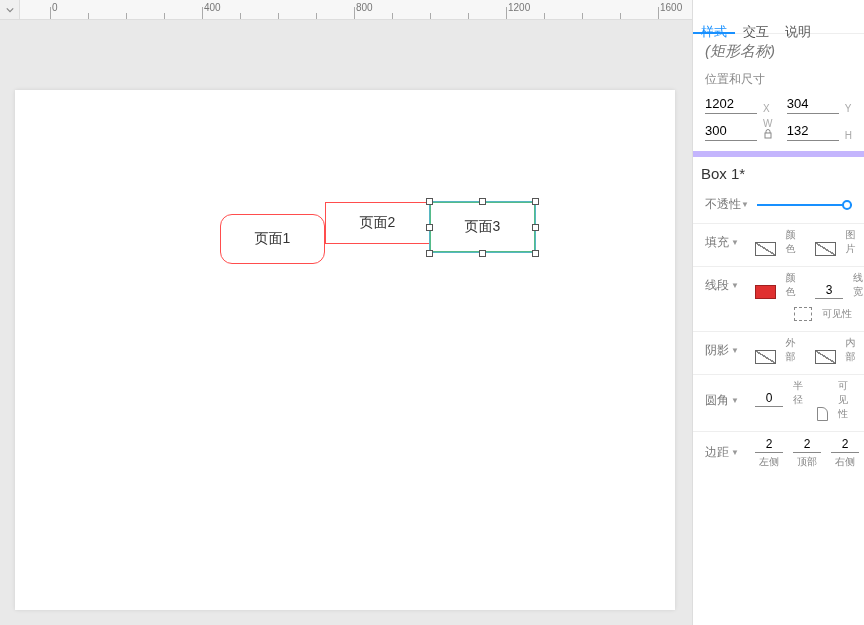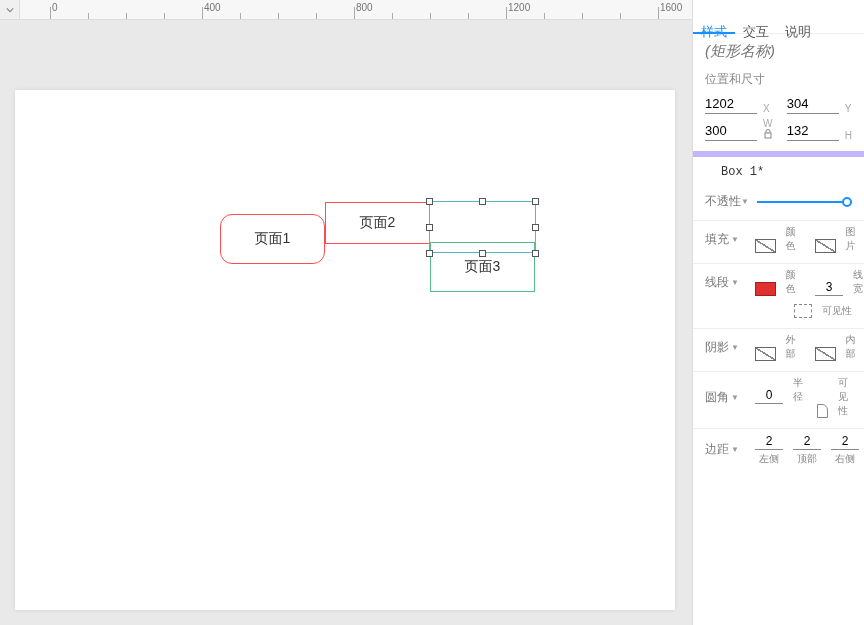--- a/index.html
+++ b/index.html
@@ -28,21 +28,21 @@
 .tab { flex:0 0 auto; padding: 15px 8px; height:34px; line-height:34px; font-size: 13px; color: #555; cursor:pointer; }
 .tab.active { color: #1890ff; border-bottom: 2px solid #1890ff; font-weight: 500; }
 .name-field { padding: 8px 12px 6px; }
 .name-field input { width: 100%; border: none; font-size: 15px; color: #0f766e; outline: none; font-style: italic; }
 .section { padding: 6px 12px 10px; border-bottom: 6px solid #c4b5fd; }
 .sec-title { font-size: 12px; color: #888; margin-bottom: 6px; }
 .pos-grid { display: grid; grid-template-columns: 1fr auto 1fr auto; gap: 4px 6px; align-items:end; }
 .num-inp { width: 52px; border: none; border-bottom: 1px solid #888; font-size: 13px; padding: 2px 0; background:transparent; }
 .unit { font-size: 10px; color: #aaa; }
 .lock-icon { width: 10px; height: 10px; display:inline-block; }
-.style-name { font-size: 12px; padding: 8px 28px; font-family: Liberation Mono, monospace; }
+.style-name { font-size: 15px; padding: 8px 8px; }
 .prop-row { display:flex; align-items:center; padding: 4px 12px; font-size: 12px; color:#777; }
 .prop-row .lbl { flex:0 0 50px; display:flex; align-items:center; gap:2px; }
 .prop-row .ctrls { display:flex; gap:14px; align-items:flex-start; }
 .ctrl { display:flex; flex-direction:row; align-items:flex-end; gap:10px; font-size:10px; color:#888; }
 .swatch { width: 26px; height: 14px; border:1px solid #666; }
 .swatch.diag { background: linear-gradient(to top right, transparent 46%, #888 46%, #888 54%, transparent 54%); }
 .swatch.red { background:#e03030; border-color:#a02020; }
 .mini-inp { width: 28px; border:none; border-bottom:1px solid #888; text-align:center; font-size:12px; padding:1px 0; background:transparent;}
 .dash-box { width:18px; height:14px; border:1px dashed #888; }
 .corner-box { width:18px; height:14px; border:1px solid #888; border-top-right-radius:6px; }
@@ -95,21 +95,21 @@
     </div>
   <div class="canvas-bg">
     <div class="page">
       <div class="shapes">
         <div class="rect red" style="left:205px; top:124px; width:105px; height:50px;border-radius:12px;">
             <span>页面1</span>
           </div>
         <div class="rect red" style="left:310px; top:112px; width:105px; height:42px;">
             <span>页面2</span>
           </div>
-        <div class="rect sel" style="left:415px; top:112px; width:105px; height:50px;margin-top:40px;">
+        <div class="rect sel" style="left:415px; top:112px; width:105px; height:50px;">
             <span>页面3</span>
           </div>
         <div class="sel-outline" style="left:414px; top:111px; width:107px; height:52px;"></div>
         <div class="handle" style="left:411px; top:108px;"></div>
         <div class="handle" style="left:464px; top:108px;"></div>
         <div class="handle" style="left:517px; top:108px;"></div>
         <div class="handle" style="left:411px; top:160px;"></div>
         <div class="handle" style="left:464px; top:160px;"></div>
         <div class="handle" style="left:517px; top:160px;"></div>
         <div class="handle" style="left:411px; top:134px;"></div>

